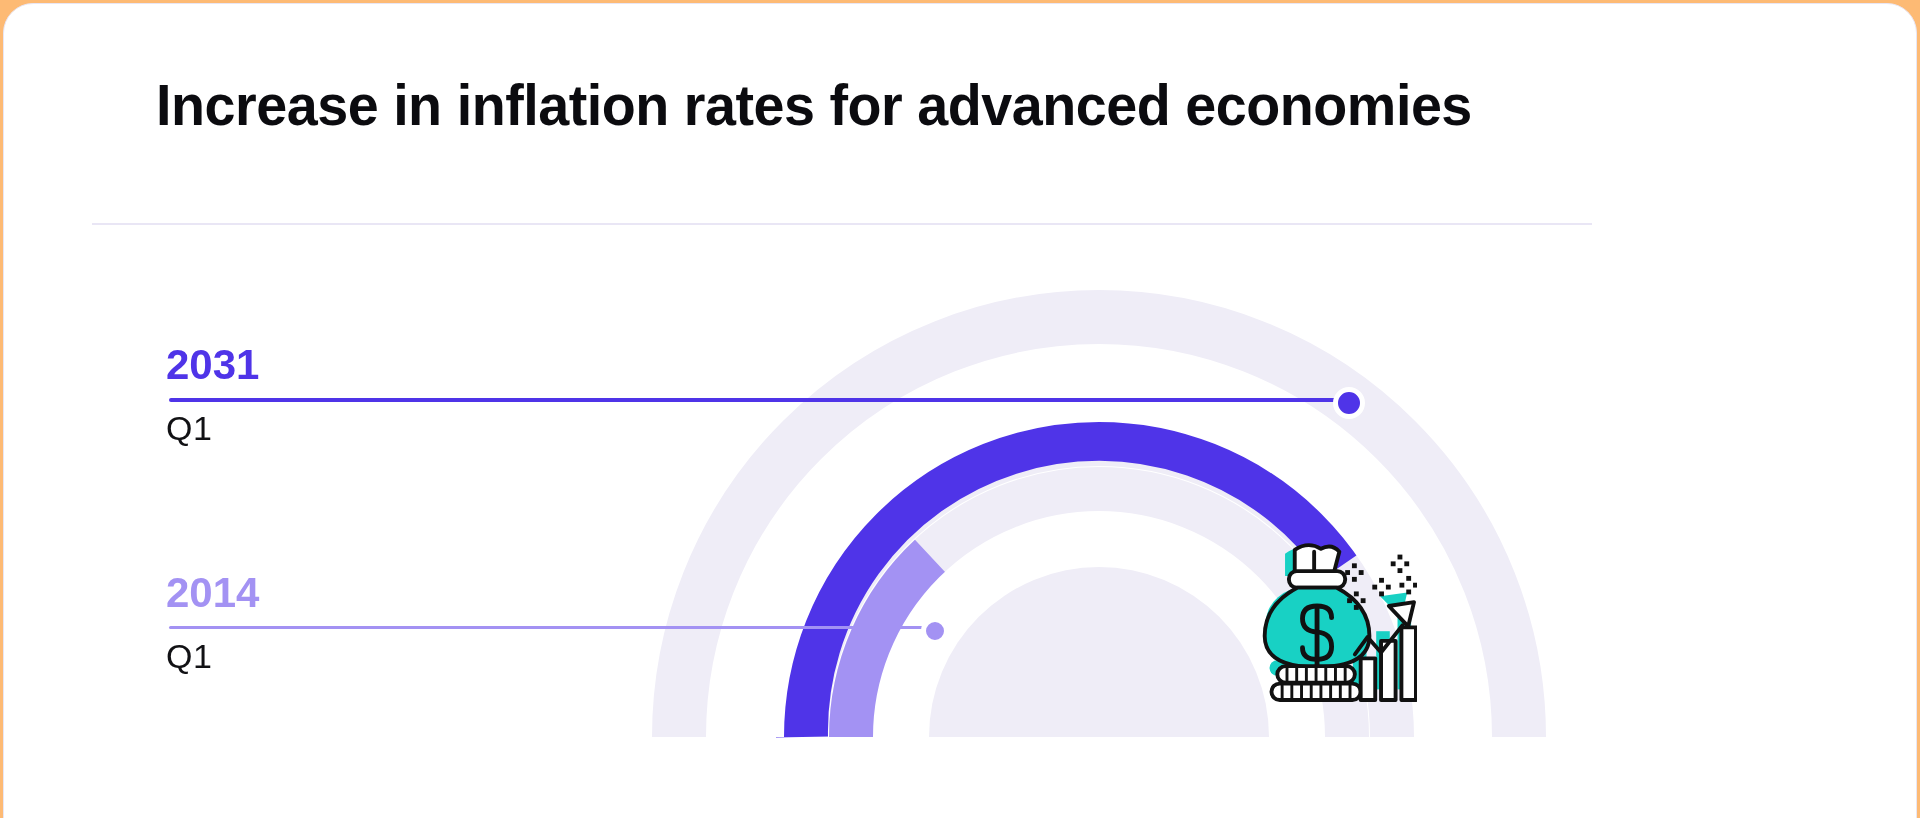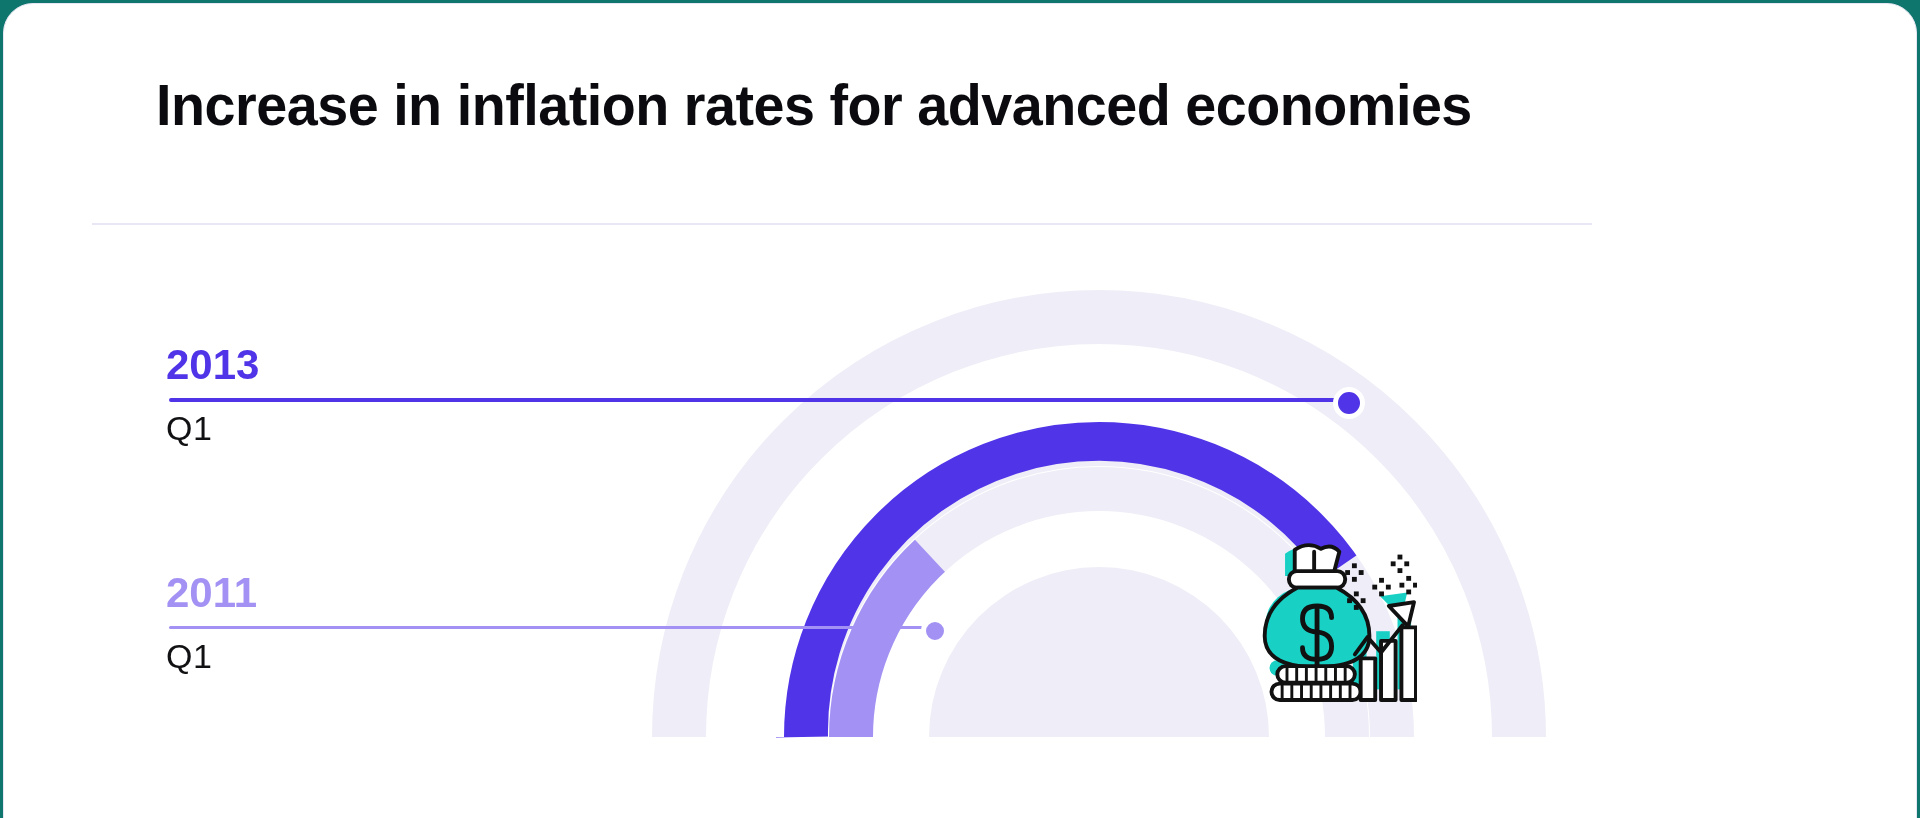--- a/index.html
+++ b/index.html
@@ -10,21 +10,21 @@
   }
   body {
     font-family: "Liberation Sans", sans-serif;
     -webkit-font-smoothing: antialiased;
   }
   #stage {
     position: relative;
     width: 1920px;
     height: 818px;
     overflow: hidden;
-    background: #0f766e;
+    background: #fdba74;
   }
 
   
   .card {
     position: absolute;
     left: 3px;
     top: 3px;
     width: 1914px;
     height: 900px;           
     background: #ffffff;
@@ -157,28 +157,28 @@
 
       <path d="M 850 733 A 245 245 0 0 1 928 554" fill="none" stroke="#A392F3" stroke-width="50"></path>
 
       <path d="M 798 733 A 297 297 0 0 1 1340 560" fill="none" stroke="#4F34E8" stroke-width="52"></path>
 
       <path d="M 772 733 A 323 323 0 0 1 1418 733" fill="none" stroke="#ffffff" stroke-width="16"></path>
       <path d="M 876 733 A 219 219 0 0 1 1314 733" fill="none" stroke="#ffffff" stroke-width="14"></path>
     </svg>
 
     <div class="leader" id="row-2022">
-      <div class="year">2013</div>
+      <div class="year">2031</div>
       <div class="rule"></div>
       <div class="dot"></div>
       <div class="quarter">Q1</div>
     </div>
 
     <div class="leader" id="row-2020">
-      <div class="year">2011</div>
+      <div class="year">2014</div>
       <div class="rule"></div>
       <div class="dot"></div>
       <div class="quarter">Q1</div>
     </div>
 
     <div class="icon-wrap">
       <svg viewBox="0 0 170 165" width="165" height="160">
         <g fill="none" stroke="#111111" stroke-width="4" stroke-linecap="round" stroke-linejoin="round">
 
           <g stroke="none" fill="#18D1C4">

